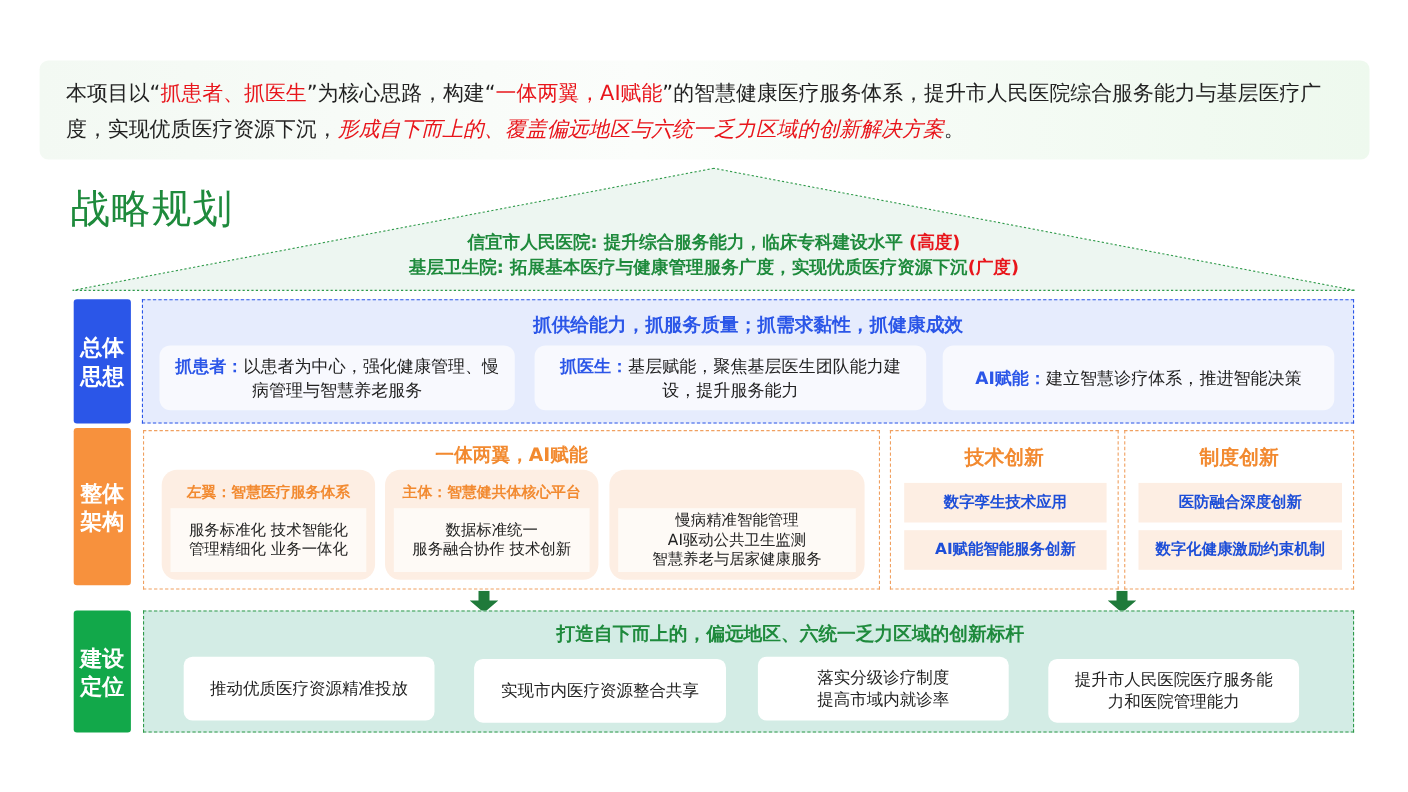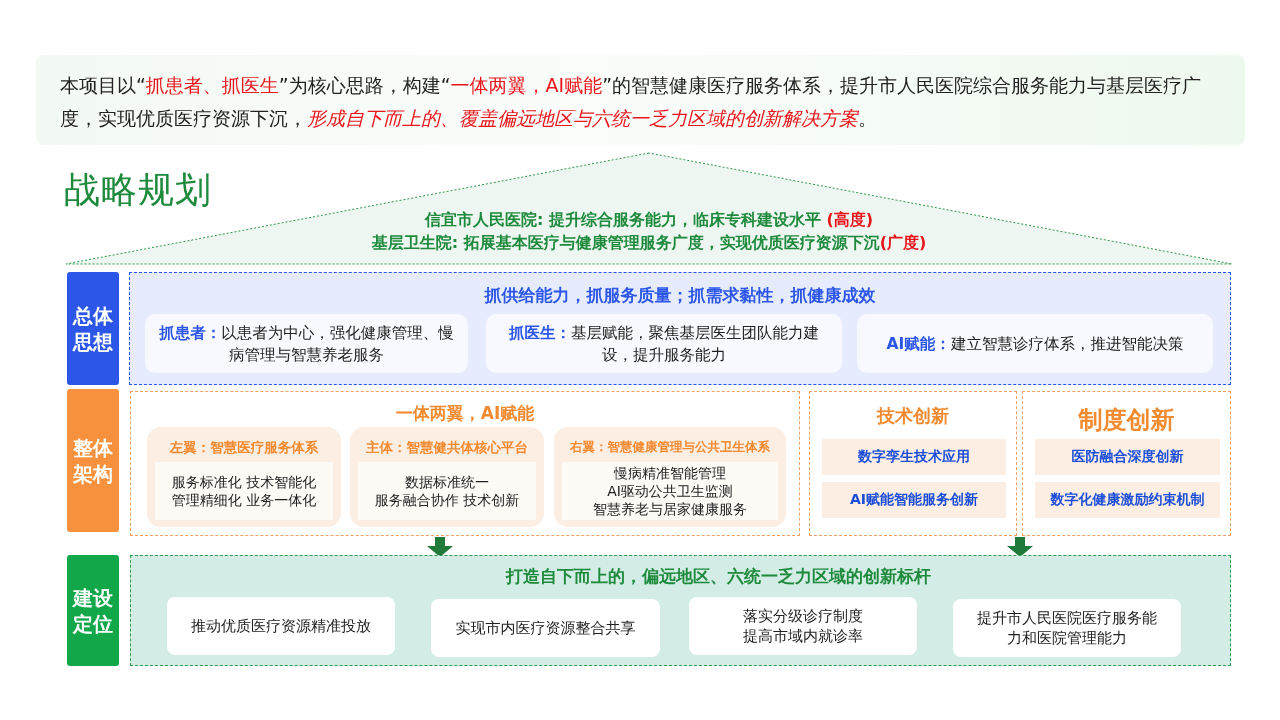--- a/index.html
+++ b/index.html
@@ -121,35 +121,34 @@
     <div class="wing-title">左翼：智慧医疗服务体系</div>
     <div class="wing-body">服务标准化  技术智能化
 管理精细化  业务一体化</div>
   </div>
   <div class="wing" style="left:219px;width:194px;">
     <div class="wing-title">主体：智慧健共体核心平台</div>
     <div class="wing-body">数据标准统一
 服务融合协作   技术创新</div>
   </div>
   <div class="wing" style="left:423px;width:232px;">
-    <div class="wing-title" style="font-size:12.5px;">右翼：智慧健康管理与公共卫生体系</div>
     <div class="wing-body">慢病精准智能管理
 AI驱动公共卫生监测
 智慧养老与居家健康服务</div>
   </div>
 </div>
 
 <div class="panel p2b">
   <div class="orange-title" style="top:12px;font-size:18px;">技术创新</div>
   <div class="inno-item" style="top:47px;">数字孪生技术应用</div>
   <div class="inno-item" style="top:90px;">AI赋能智能服务创新</div>
 </div>
 
 <div class="panel p2c">
-  <div class="orange-title" style="top:12px;font-size:24px;">制度创新</div>
+  <div class="orange-title" style="top:12px;font-size:18px;">制度创新</div>
   <div class="inno-item" style="top:47px;">医防融合深度创新</div>
   <div class="inno-item" style="top:90px;">数字化健康激励约束机制</div>
 </div>
 
 <svg class="arrow" style="left:427px;top:537px;" viewBox="0 0 26 20">
   <polygon points="8,0 18,0 18,9 26,9 13,20 0,9 8,9" fill="#1f7a3a"></polygon>
 </svg>
 <svg class="arrow" style="left:1007px;top:537px;" viewBox="0 0 26 20">
   <polygon points="8,0 18,0 18,9 26,9 13,20 0,9 8,9" fill="#1f7a3a"></polygon>
 </svg>

